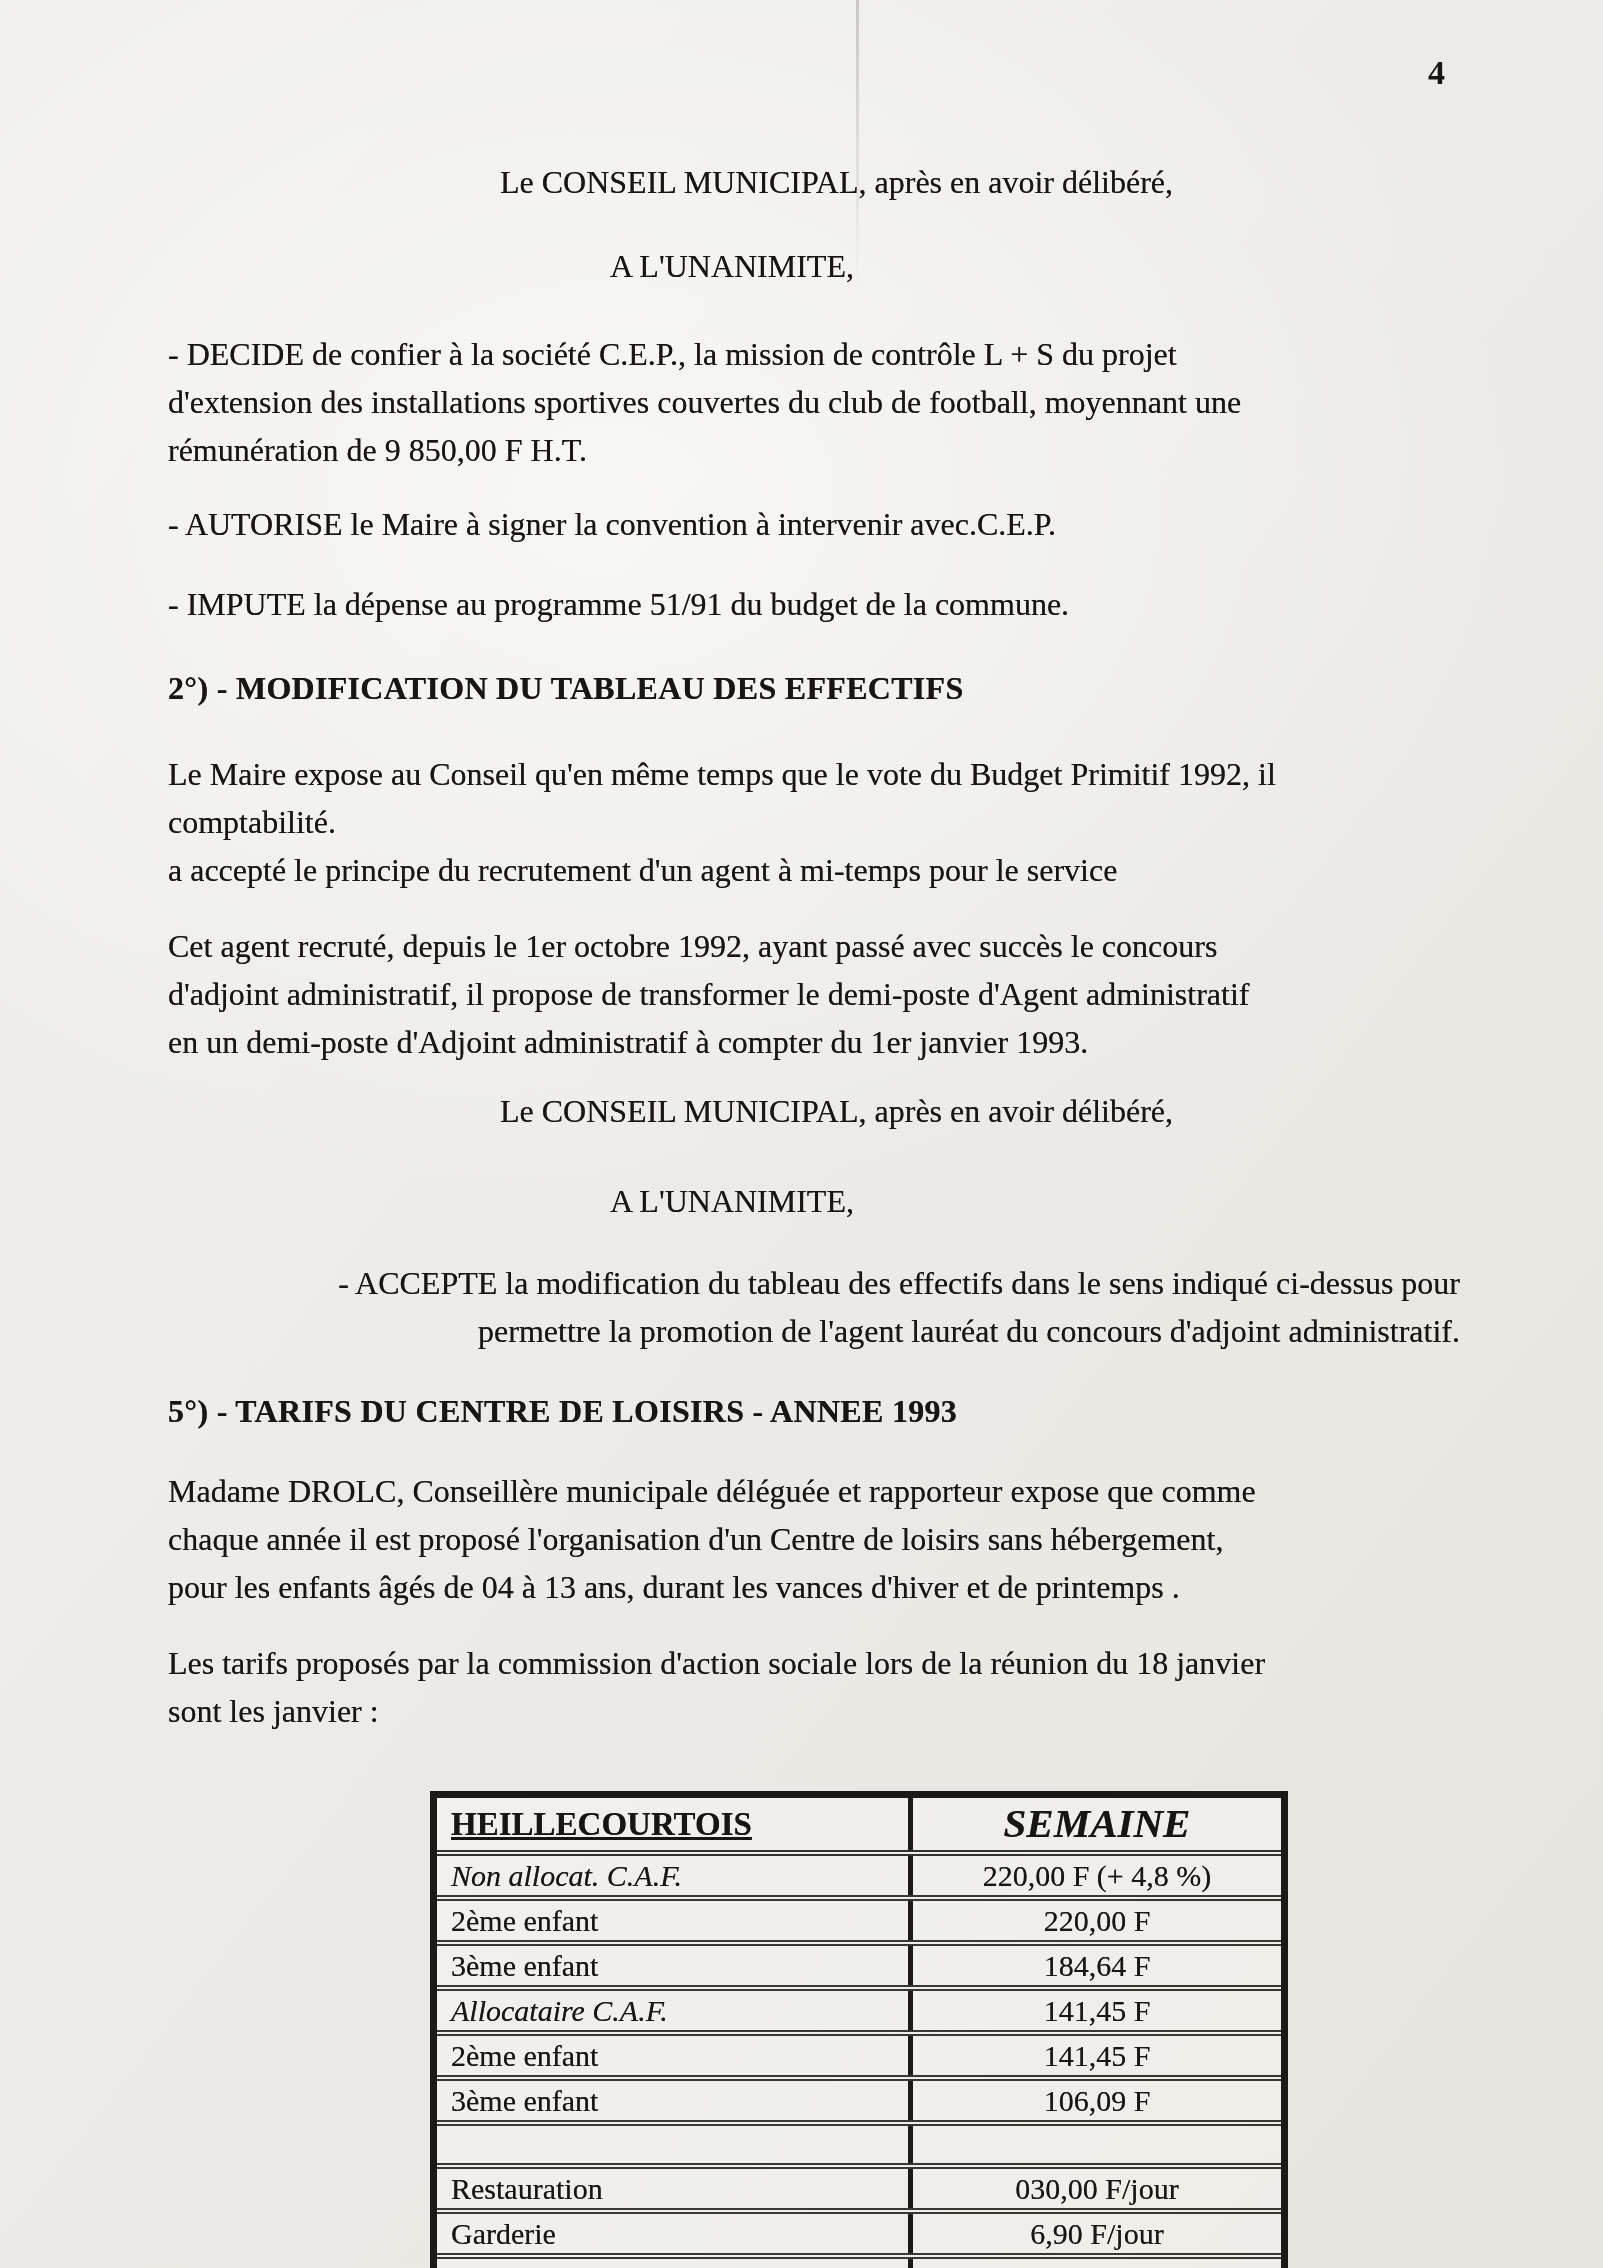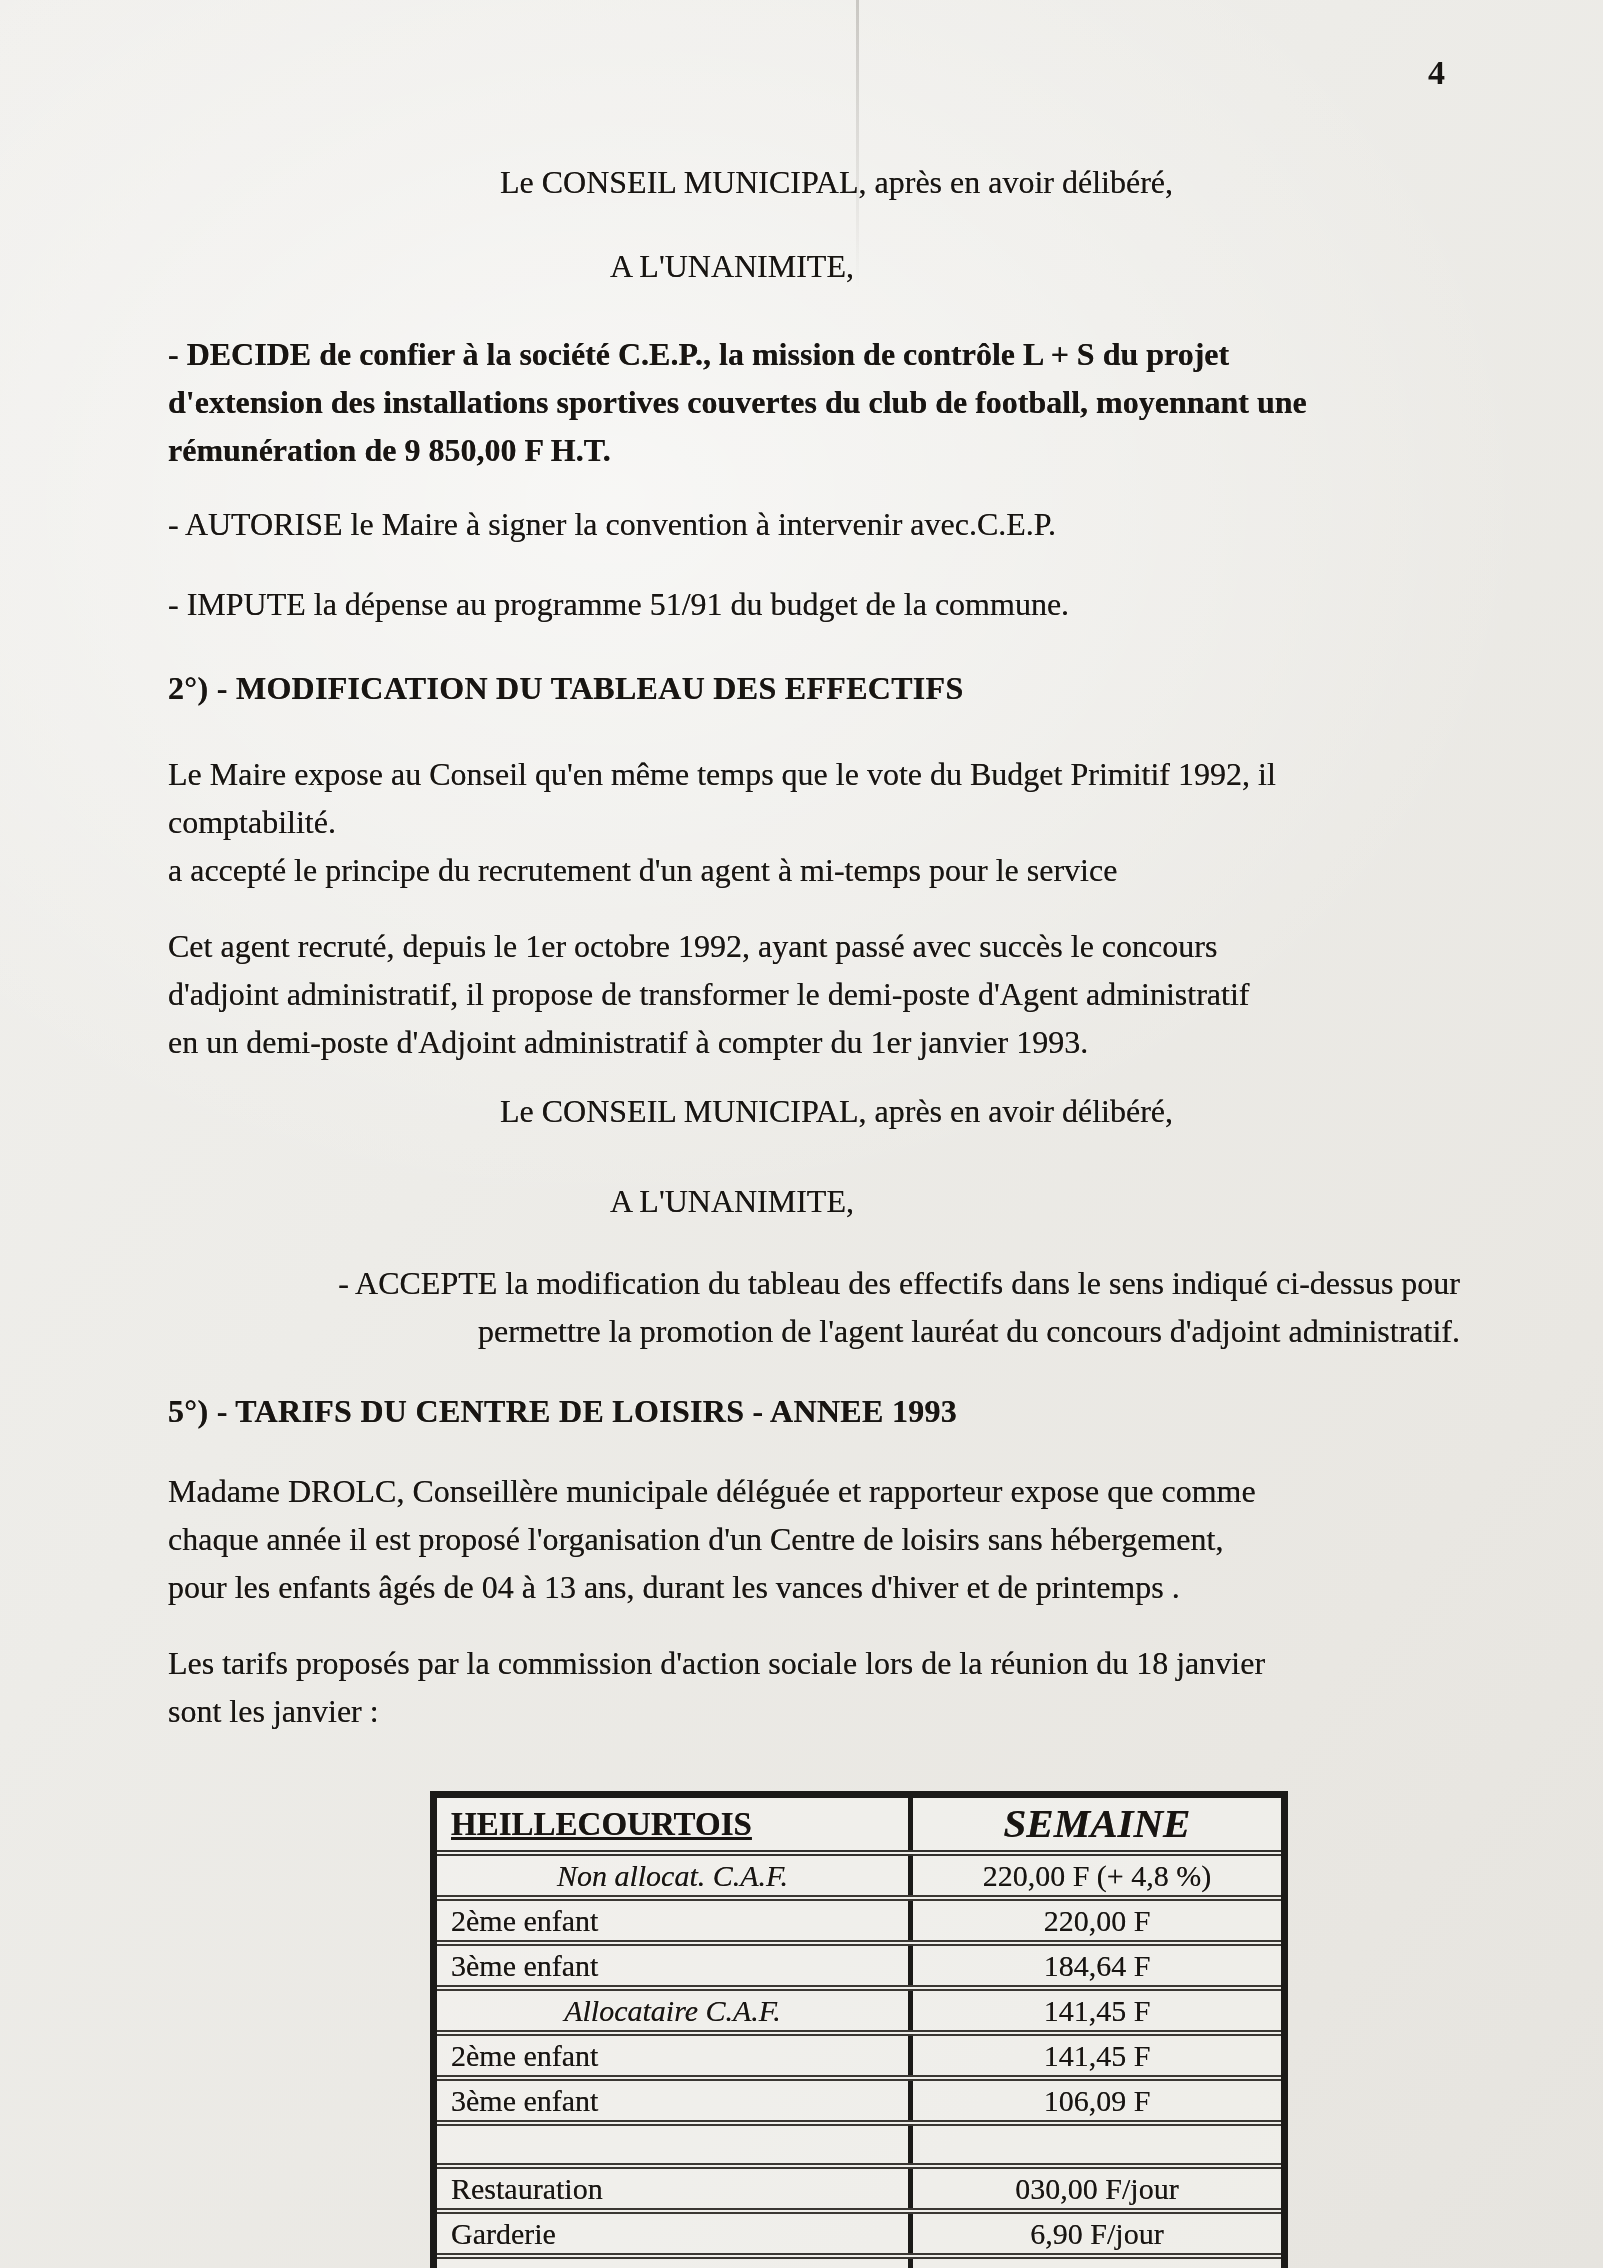--- a/index.html
+++ b/index.html
@@ -41,21 +41,21 @@
   .para, .heading, .center-line {
     margin: 0;
     text-shadow: 0 0 0.6px rgba(25,21,17,0.75);
     white-space: nowrap;
   }
 
   .heading { font-weight: 700; letter-spacing: 0.3px; }
 
   .council-1   { margin-left: 332px; }
   .unanimity-1 { margin-top: 36px; margin-left: 442px; }
-  .p-decide    { margin-top: 40px; font-weight: bold; }
+  .p-decide    { margin-top: 40px; }
   .p-autorise  { margin-top: 26px; }
   .p-impute    { margin-top: 32px; }
   .h-4         { margin-top: 36px; }
   .p-maire     { margin-top: 38px; }
   .p-agent     { margin-top: 28px; }
   .council-2   { margin-top: 21px; margin-left: 332px; }
   .unanimity-2 { margin-top: 42px; margin-left: 442px; }
   .p-accepte   { margin-top: 34px; text-align: right; }
   .h-5         { margin-top: 32px; }
   .p-drolc     { margin-top: 32px; }
@@ -94,21 +94,21 @@
   .tariffs td {
     height: 39px;
     font-size: 30px;
     border-bottom: 6px double #3a3733;
   }
   .tariffs td.label { text-align: left; }
   .tariffs td.value, .tariffs th.col-value {
     border-left: 5px solid #1b1a18;
     text-align: center;
   }
-  .tariffs tr.italic td.label { font-style: italic; text-align: center; }
+  .tariffs tr.italic td.label { font-style: italic; }
   .tariffs tr.spacer td { height: 37px; }
 </style>
 </head>
 <body>
 
 <div class="page">
   <div class="crease"></div>
 
   <div class="page-number">4</div>
 

